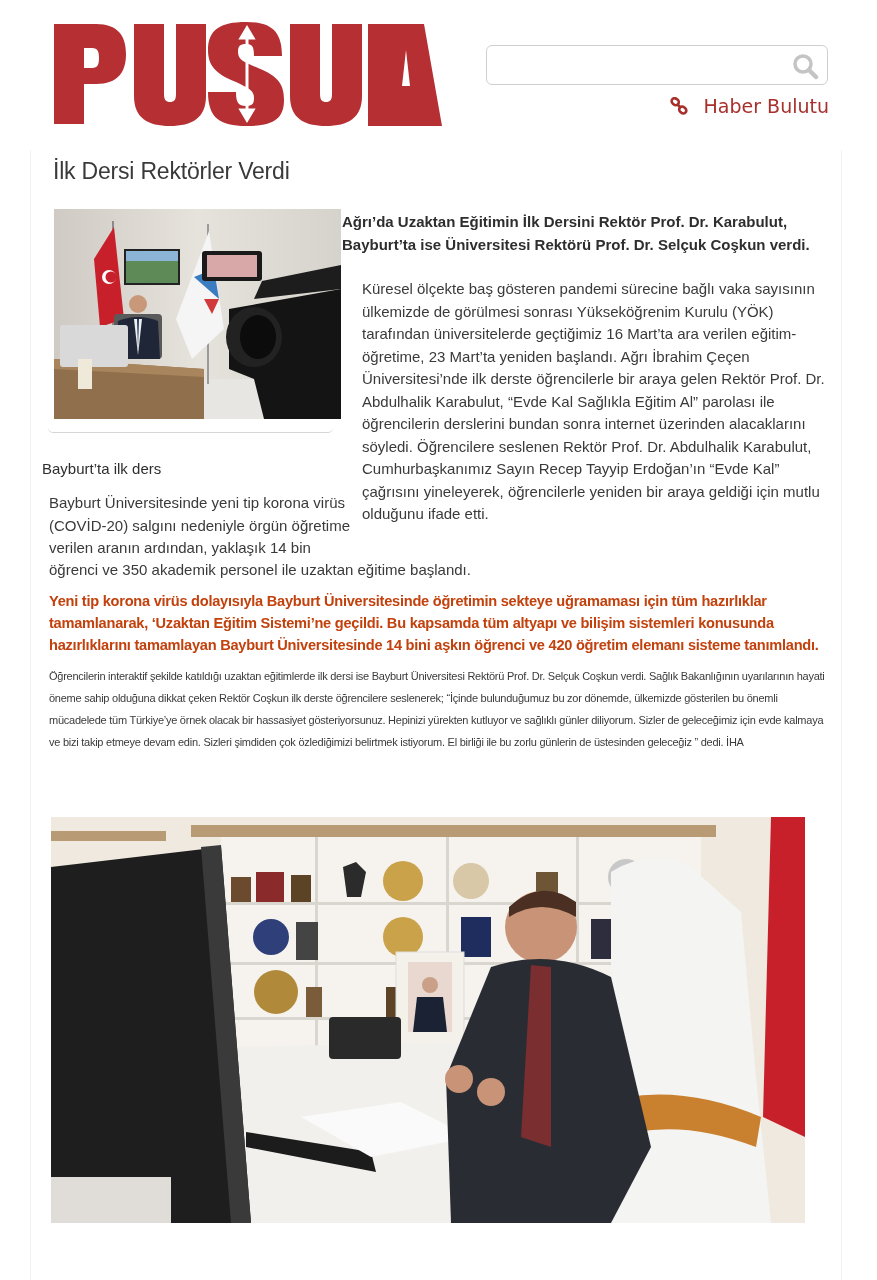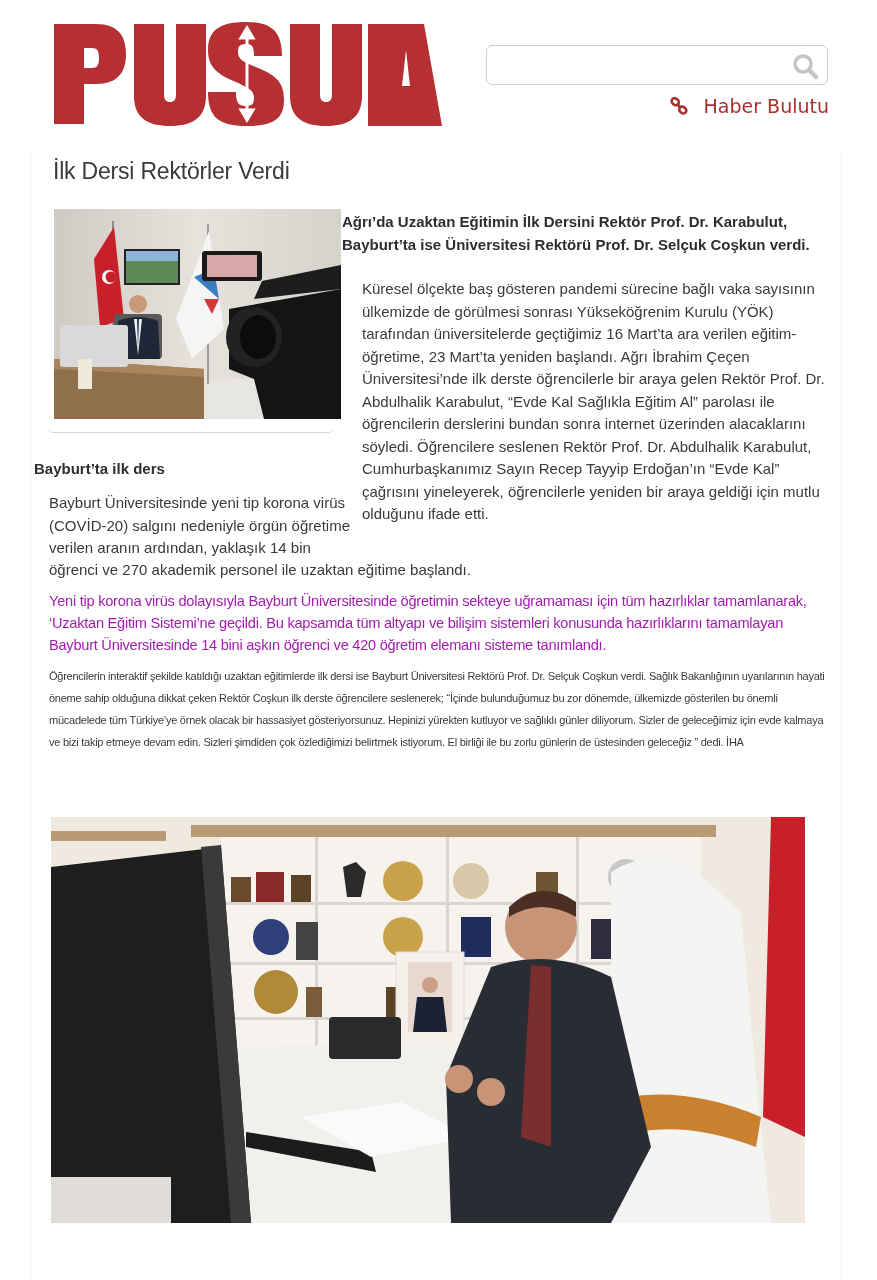--- a/index.html
+++ b/index.html
@@ -17,24 +17,24 @@
   .search-btn { position: absolute; right: 8px; top: 6px; width: 28px; height: 28px; cursor: pointer; }
   .haber-link { position: absolute; right: 48px; top: 95px; display: flex; align-items: center; gap: 16px;
                 color: #a8302c; font-family: "DejaVu Sans", sans-serif; font-size: 19px; text-decoration: none; cursor: pointer; }
   .haber-link svg { display: block; }
   .title { position: absolute; left: 53px; top: 158px; margin: 0; font-size: 23px; font-weight: normal; color: #3a3a3a; letter-spacing: -0.2px; }
   .photo1 { position: absolute; left: 54px; top: 209px; width: 287px; height: 210px; overflow: hidden; background: #dcd8d2; }
   .photo1-shadow { position: absolute; left: 48px; top: 428px; width: 285px; height: 4px;
                    border-bottom: 1px solid #d6d6d6; border-radius: 0 0 6px 6px; }
   .lead { position: absolute; left: 342px; top: 210px; width: 470px; font-size: 15px; font-weight: bold; line-height: 23px; color: #2e2e2e; margin: 0; }
   .para1 { position: absolute; left: 362px; top: 278px; width: 470px; font-size: 15px; line-height: 22.5px; color: #3a3a3a; margin: 0; }
-  .subhead { position: absolute; left: 34px; top: 460px; font-size: 15px; font-weight: bold; color: #2e2e2e; margin: 0; }
+  .subhead { position: absolute; left: 42px; top: 460px; font-size: 15px; font-weight: normal; color: #2e2e2e; margin: 0; }
   .para2a { position: absolute; left: 49px; top: 492px; width: 305px; font-size: 15px; line-height: 22.5px; color: #3a3a3a; margin: 0; }
   .para2b { position: absolute; left: 49px; top: 559px; width: 780px; font-size: 15px; line-height: 22.5px; color: #3a3a3a; margin: 0; }
-  .para3 { position: absolute; left: 49px; top: 590px; width: 782px; font-size: 14.6px; line-height: 22px; color: #a21caf; margin: 0; letter-spacing: -0.25px; }
+  .para3 { position: absolute; left: 49px; top: 590px; width: 782px; font-size: 14.6px; line-height: 22px; color: #c2410c; margin: 0; letter-spacing: -0.25px; font-weight: bold; }
   .para4 { position: absolute; left: 49px; top: 665px; width: 782px; font-size: 11px; line-height: 22px; color: #3a3a3a; margin: 0; letter-spacing: -0.25px; }
   .photo2 { position: absolute; left: 51px; top: 817px; width: 754px; height: 406px; overflow: hidden; background: #e8e2d8; }
 </style>
 </head>
 <body>
 
 <div class="frame"></div>
 
 <div class="header">
   <a class="logo">
@@ -134,21 +134,21 @@
     <path d="M208 72 L287 56 L287 80 L200 90 Z" fill="#1d1d1d"></path>
   </svg>
 </div>
 <div class="photo1-shadow"></div>
 
 <p class="lead">Ağrı’da Uzaktan Eğitimin İlk Dersini Rektör Prof. Dr. Karabulut, Bayburt’ta ise Üniversitesi Rektörü Prof. Dr. Selçuk Coşkun verdi.</p>
 <p class="para1">Küresel ölçekte baş gösteren pandemi sürecine bağlı vaka sayısının ülkemizde de görülmesi sonrası Yükseköğrenim Kurulu (YÖK) tarafından üniversitelerde geçtiğimiz 16 Mart’ta ara verilen eğitim-öğretime, 23 Mart’ta yeniden başlandı. Ağrı İbrahim Çeçen Üniversitesi’nde ilk derste öğrencilerle bir araya gelen Rektör Prof. Dr. Abdulhalik Karabulut, “Evde Kal Sağlıkla Eğitim Al” parolası ile öğrencilerin derslerini bundan sonra internet üzerinden alacaklarını söyledi. Öğrencilere seslenen Rektör Prof. Dr. Abdulhalik Karabulut, Cumhurbaşkanımız Sayın Recep Tayyip Erdoğan’ın “Evde Kal” çağrısını yineleyerek, öğrencilerle yeniden bir araya geldiği için mutlu olduğunu ifade etti.</p>
 
 <h3 class="subhead">Bayburt’ta ilk ders</h3>
 <p class="para2a">Bayburt Üniversitesinde yeni tip korona virüs (COVİD-20) salgını nedeniyle örgün öğretime verilen aranın ardından, yaklaşık 14 bin</p>
-<p class="para2b">öğrenci ve 270 akademik personel ile uzaktan eğitime başlandı.</p>
+<p class="para2b">öğrenci ve 350 akademik personel ile uzaktan eğitime başlandı.</p>
 <p class="para3">Yeni tip korona virüs dolayısıyla Bayburt Üniversitesinde öğretimin sekteye uğramaması için tüm hazırlıklar tamamlanarak, ‘Uzaktan Eğitim Sistemi’ne geçildi. Bu kapsamda tüm altyapı ve bilişim sistemleri konusunda hazırlıklarını tamamlayan Bayburt Üniversitesinde 14 bini aşkın öğrenci ve 420 öğretim elemanı sisteme tanımlandı.</p>
 <p class="para4">Öğrencilerin interaktif şekilde katıldığı uzaktan eğitimlerde ilk dersi ise Bayburt Üniversitesi Rektörü Prof. Dr. Selçuk Coşkun verdi. Sağlık Bakanlığının uyarılarının hayati öneme sahip olduğuna dikkat çeken Rektör Coşkun ilk derste öğrencilere seslenerek; “İçinde bulunduğumuz bu zor dönemde, ülkemizde gösterilen bu önemli mücadelede tüm Türkiye’ye örnek olacak bir hassasiyet gösteriyorsunuz. Hepinizi yürekten kutluyor ve sağlıklı günler diliyorum. Sizler de geleceğimiz için evde kalmaya ve bizi takip etmeye devam edin. Sizleri şimdiden çok özlediğimizi belirtmek istiyorum. El birliği ile bu zorlu günlerin de üstesinden geleceğiz ” dedi. İHA</p>
 
 <div class="photo2">
   <svg width="754" height="406" viewBox="0 0 754 406">
     <rect width="754" height="406" fill="#efe9e0"></rect>
 
     <rect x="0" y="14" width="115" height="10" fill="#b89a74"></rect>
     <rect x="140" y="8" width="525" height="12" fill="#b89a74"></rect>
 

